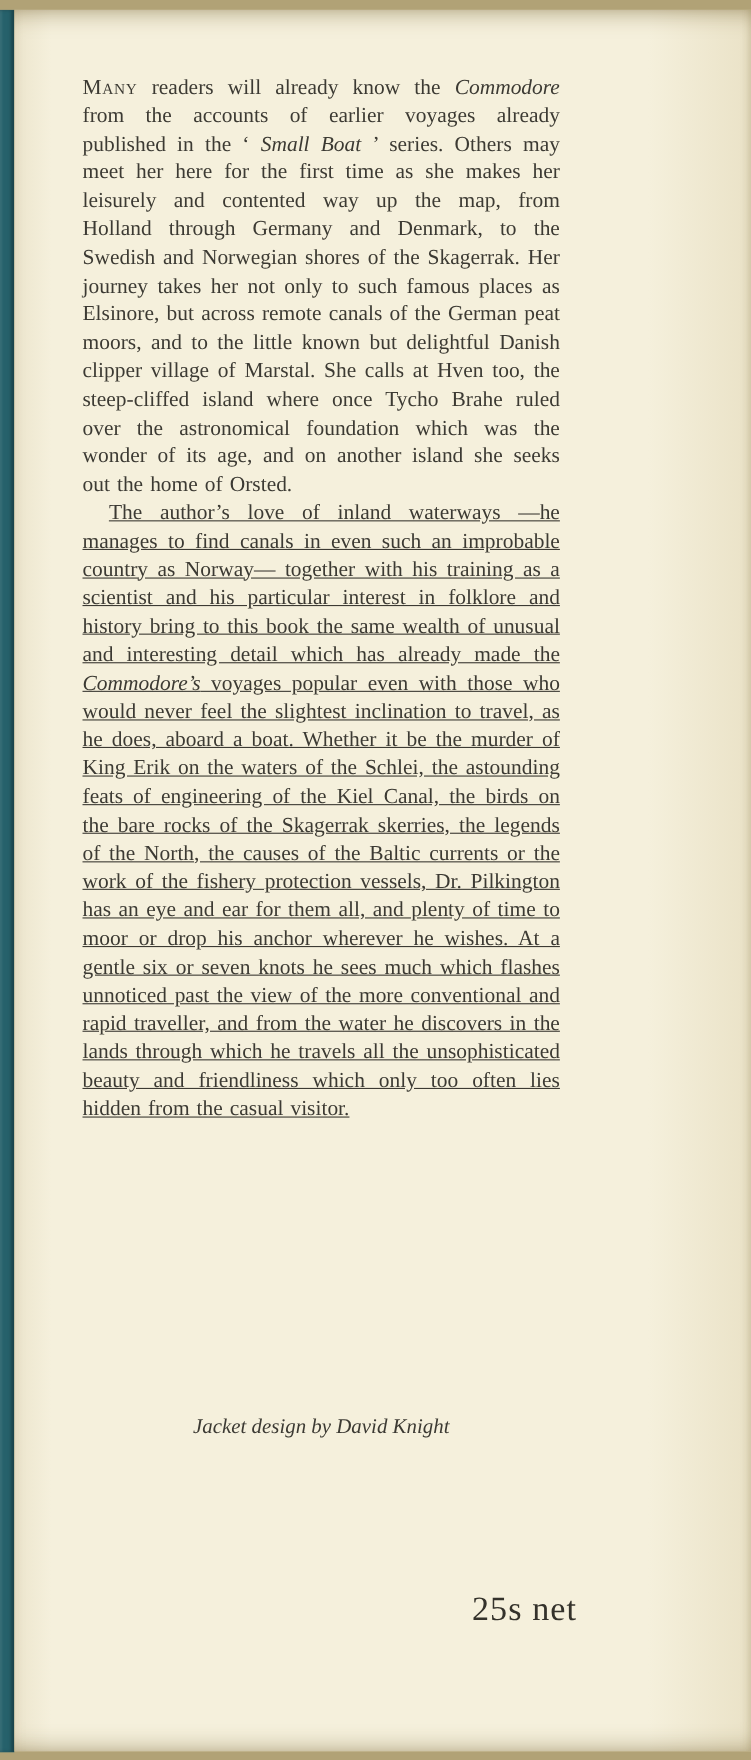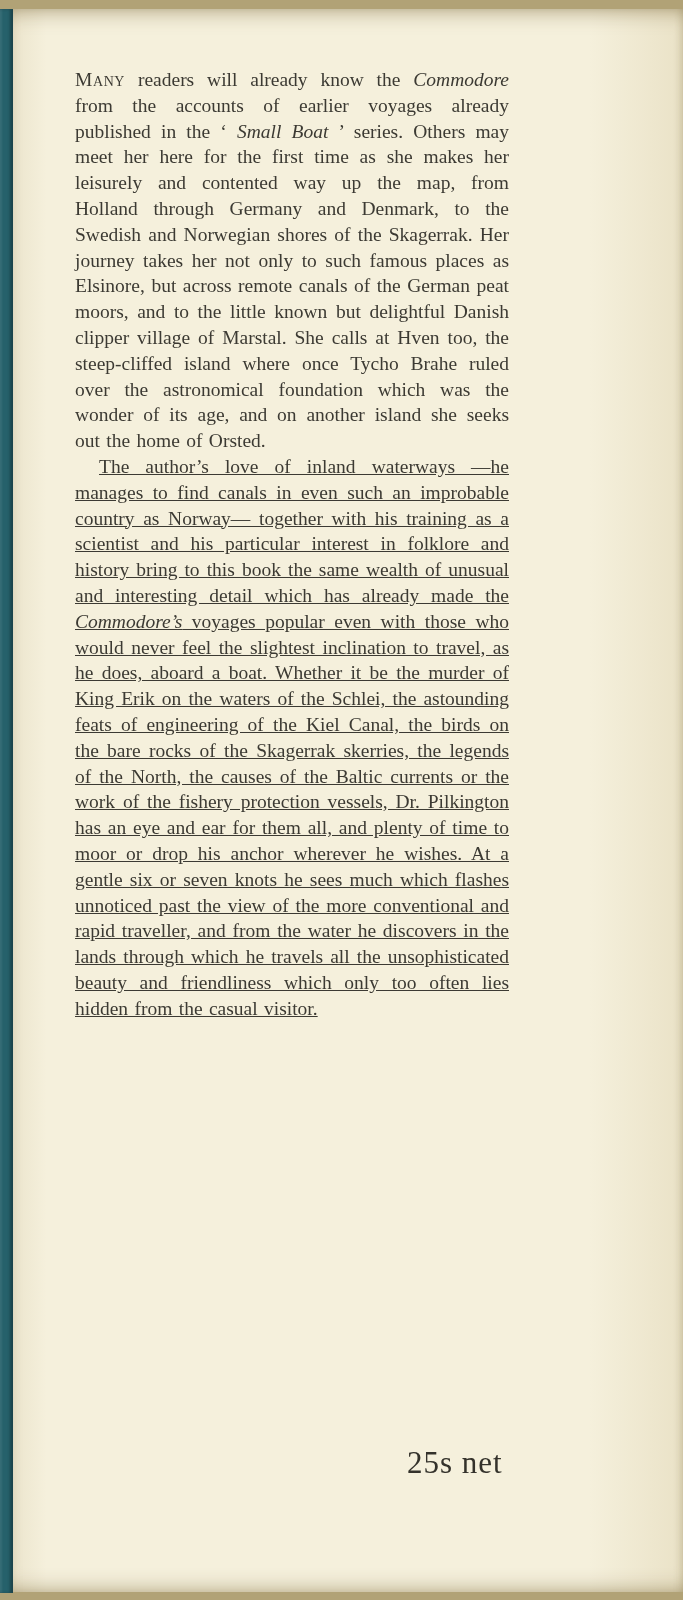--- a/index.html
+++ b/index.html
@@ -53,31 +53,32 @@
     position: absolute;
     left: 62px; top: 1278px;
     width: 434px;
     text-align: center;
     font-style: italic;
     font-size: 19px;
     color: var(--ink, #3c3a33);
   }
   .price {
     position: absolute;
-    left: 394px; top: 1436px;
+    left: 416px; top: 1436px;
     font-size: 31px;
     letter-spacing: 1px;
     color: #34322b;
   }
 </style>
 </head>
 <body>
 
 <div class="scene">
   <div class="spine"></div>
   <div class="paper">
     <div class="textblock">
         <p><span class="sc">Many</span><span> readers will already know the </span><span class="it">Commodore</span><span> from the accounts of earlier voyages already published in the ‘ </span><span class="it">Small Boat</span><span> ’ series.  Others may meet her here for the first time as she makes her leisurely and contented way up the map, from Holland through Germany and Denmark, to the Swedish and Norwegian shores of the Skagerrak.  Her journey takes her not only to such famous places as Elsinore, but across remote canals of the German peat moors, and to the little known but delightful Danish clipper village of Marstal.  She calls at Hven too, the steep-cliffed island where once Tycho Brahe ruled over the astronomical foundation which was the wonder of its age, and on another island she seeks out the home of Orsted.</span></p>
         <p class="indent"><span>The author’s love of inland waterways —he manages to find canals in even such an improbable country as Norway— together with his training as a scientist and his particular interest in folklore and history bring to this book the same wealth of unusual and interesting detail which has already made the </span><span class="it">Commodore’s</span><span> voyages popular even with those who would never feel the slightest inclination to travel, as he does, aboard a boat.  Whether it be the murder of King Erik on the waters of the Schlei, the astounding feats of engineering of the Kiel Canal, the birds on the bare rocks of the Skagerrak skerries, the legends of the North, the causes of the Baltic currents or the work of the fishery protection vessels, Dr. Pilkington has an eye and ear for them all, and plenty of time to moor or drop his anchor wherever he wishes.  At a gentle six or seven knots he sees much which flashes unnoticed past the view of the more conventional and rapid traveller, and from the water he discovers in the lands through which he travels all the unsophisticated beauty and friendliness which only too often lies hidden from the casual visitor.</span></p>
       </div>
+    <div class="credit">Jacket design by David Knight</div>
     <div class="price">25s net</div>
   </div>
 </div>
 
 </body></html>

